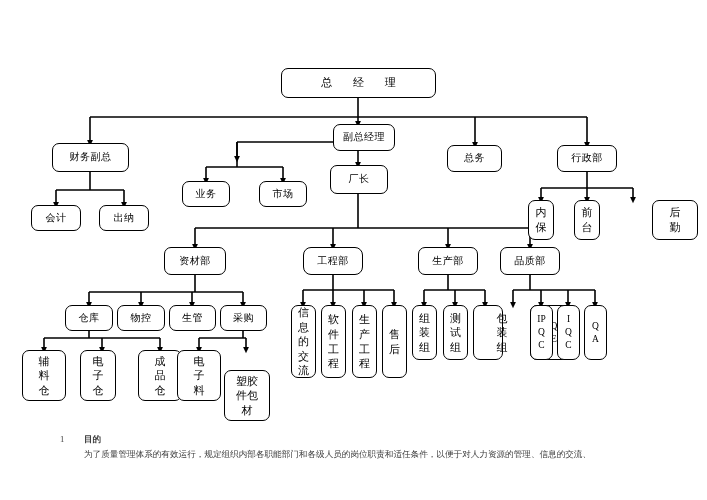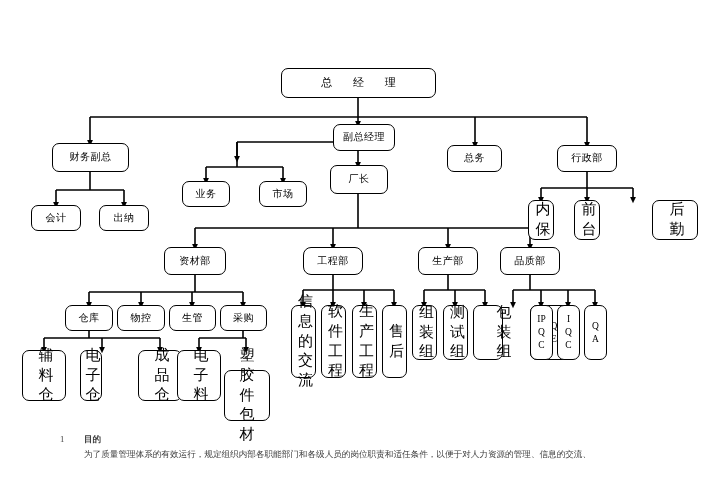--- a/index.html
+++ b/index.html
@@ -11,21 +11,21 @@
   #chart-canvas{position:absolute;left:0;top:0;width:707px;height:430px;}
   #connectors{position:absolute;left:0;top:0;width:707px;height:430px;}
   .node{
     position:absolute;box-sizing:border-box;
     border:1.6px solid #000;border-radius:7px;background:#fff;
     display:flex;align-items:center;justify-content:center;
     text-align:center;line-height:1.05;z-index:2;
   }
   .node span{display:block;}
   .h-text{font-size:10px;letter-spacing:0.5px;white-space:nowrap;}
-  .v-text{font-size:15px;line-height:1.32;white-space:normal;word-break:break-all;width:11px;}
+  .v-text{font-size:11px;line-height:1.32;white-space:normal;word-break:break-all;width:11px;}
   .v-text.wide{width:26px;word-break:break-all;}
   .v-lat{font-size:9.5px;line-height:1.34;width:9px;word-break:break-all;}
   #n-gm .h-text{font-size:11px;letter-spacing:9px;text-indent:9px;}
   .footer{
     position:absolute;left:0;top:432px;width:707px;
     font-size:8.6px;color:#3b3b3b;line-height:1.7;
   }
   .footer .f-num{position:absolute;left:60px;top:0;}
   .footer .f-head{position:absolute;left:84px;top:0;font-weight:bold;}
   .footer .f-body{position:absolute;left:84px;top:15px;white-space:nowrap;}
@@ -184,21 +184,21 @@
   <div class="node" style="left:169px;top:305px;width:47px;height:26px;">
     <span class="h-text">生管</span>
   </div>
   <div class="node" style="left:220px;top:305px;width:47px;height:26px;">
     <span class="h-text">采购</span>
   </div>
 
   <div class="node" style="left:22px;top:350px;width:44px;height:51px;">
     <span class="v-text">辅料仓</span>
   </div>
-  <div class="node" style="left:80px;top:350px;width:22px;height:51px;">
+  <div class="node" style="left:80px;top:350px;width:36px;height:51px;">
     <span class="v-text">电子仓</span>
   </div>
   <div class="node" style="left:138px;top:350px;width:44px;height:51px;">
     <span class="v-text">成品仓</span>
   </div>
   <div class="node" style="left:177px;top:350px;width:44px;height:51px;">
     <span class="v-text">电子料</span>
   </div>
   <div class="node" style="left:224px;top:350px;width:46px;height:51px;margin-top:20px;">
     <span class="v-text wide">塑胶件包材</span>

